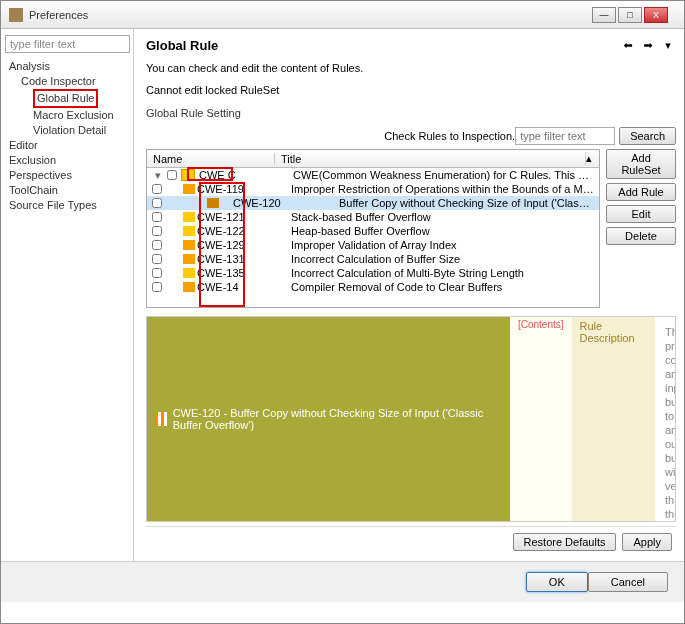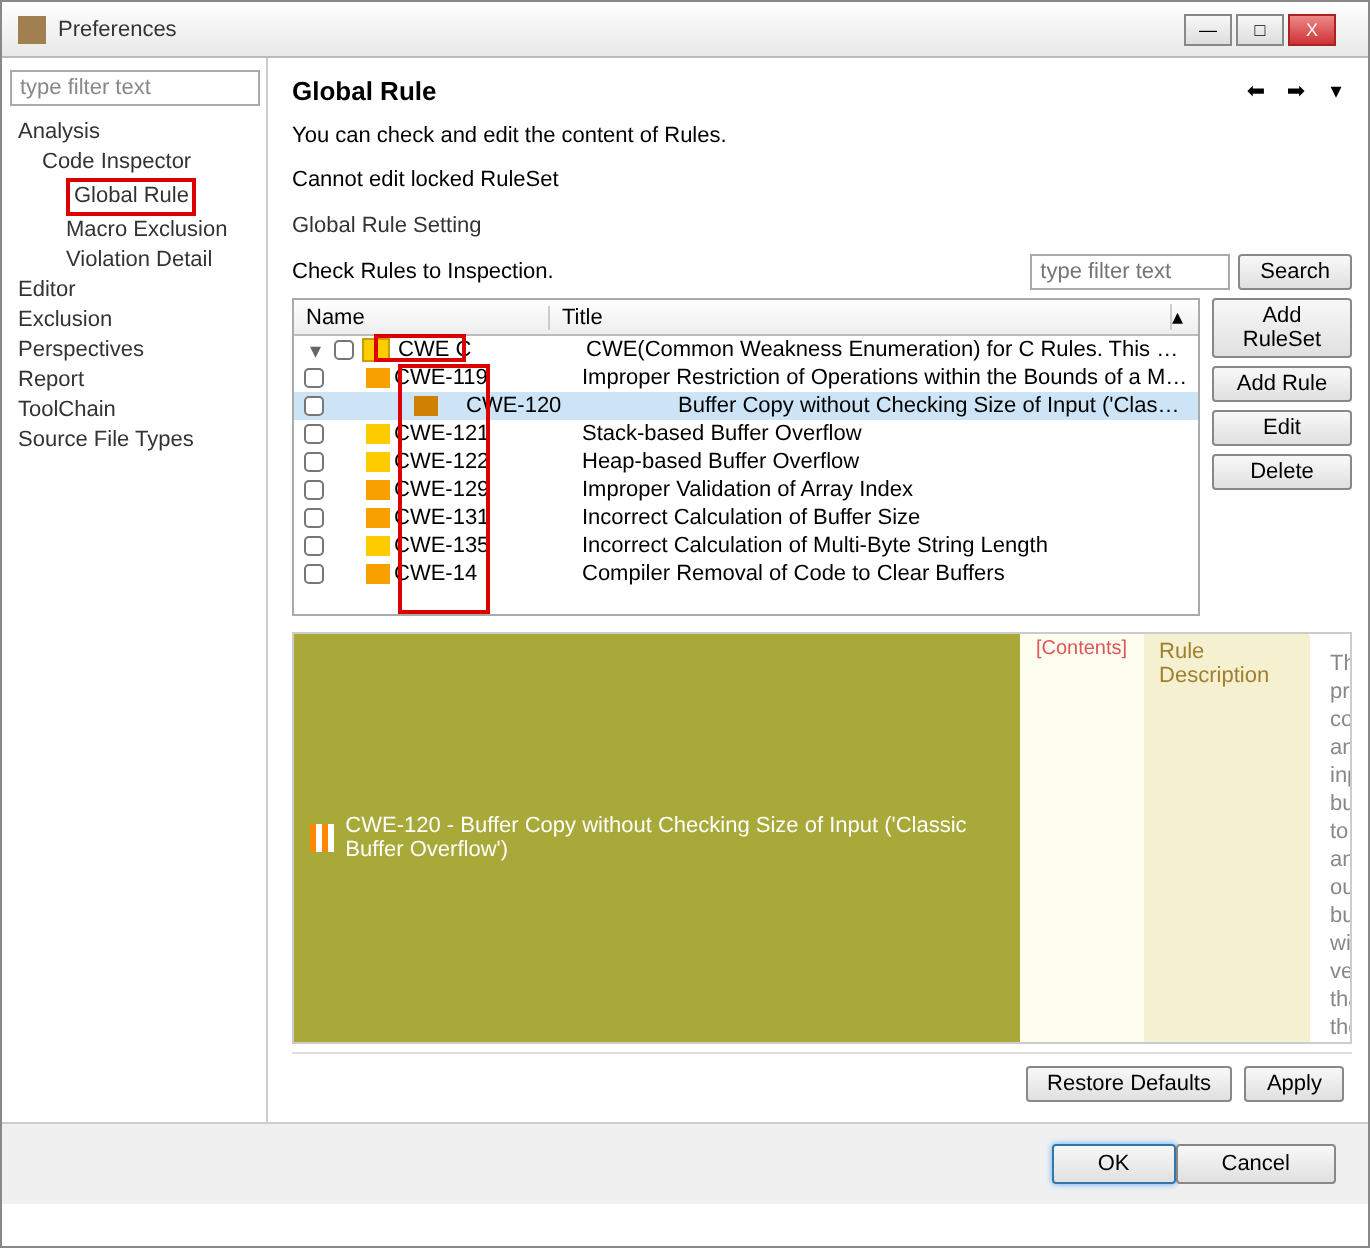--- a/index.html
+++ b/index.html
@@ -19,21 +19,21 @@
 .tree .lvl3 { padding-left: 28px; }
 .tree .hl { border: 2px solid #d00; padding: 0 2px; display: inline-block; }
 .content { flex: 1; padding: 8px 8px 4px 12px; overflow: hidden; display: flex; flex-direction: column; }
 .hdr { display: flex; align-items: center; margin-bottom: 4px; }
 .hdr h2 { font-size: 13px; font-weight: bold; flex: 1; }
 .navbtns { display: flex; gap: 4px; }
 .navbtn { width: 16px; height: 16px; cursor: pointer; display:flex; align-items:center; justify-content:center;}
 .desc { margin: 4px 0; line-height: 14px; }
 .subhdr { margin: 6px 0 4px 0; font-weight: normal; color: #333; }
 .searchrow { display: flex; align-items: center; margin: 4px 0; }
-.searchrow .lbl { flex: 1; }
+.searchrow .lbl { flex: 1; text-align: right; }
 .searchrow input { width: 100px; border: 1px solid #aaa; padding: 2px 4px; color: #888; margin-right: 4px; }
 .btn { border: 1px solid #888; background: linear-gradient(#f8f8f8,#e0e0e0); padding: 2px 10px; cursor: pointer; border-radius: 2px; }
 .tablewrap { display: flex; gap: 6px; }
 .tablebox { border: 1px solid #aaa; flex: 1; height: 159px; overflow: hidden; }
 .thead { display: flex; background: linear-gradient(#fff,#eee); border-bottom: 1px solid #bbb; height: 18px; align-items: center; }
 .thead .col1 { width: 128px; padding-left: 6px; border-right: 1px solid #ccc; }
 .thead .col2 { flex: 1; padding-left: 6px; }
 .thead .colend { width: 14px; border-left: 1px solid #ccc; }
 .tbody { }
 .trow { display: flex; height: 14px; align-items: center; }
@@ -81,21 +81,20 @@
     <div class="filterbox">type filter text</div>
     <div class="tree" id="tree">
         <div class="lvl1">Analysis</div>
         <div class="lvl2">Code Inspector</div>
         <div class="lvl3"><span class="hl">Global Rule</span></div>
         <div class="lvl3">Macro Exclusion</div>
         <div class="lvl3">Violation Detail</div>
         <div class="lvl1">Editor</div>
         <div class="lvl1">Exclusion</div>
         <div class="lvl1">Perspectives</div>
-        <div class="lvl1">Report</div>
         <div class="lvl1">ToolChain</div>
         <div class="lvl1">Source File Types</div>
       </div>
   </div>
 
   <div class="content">
     <div class="hdr">
       <h2>Global Rule</h2>
       <div class="navbtns">
         <div class="navbtn">⬅</div>

